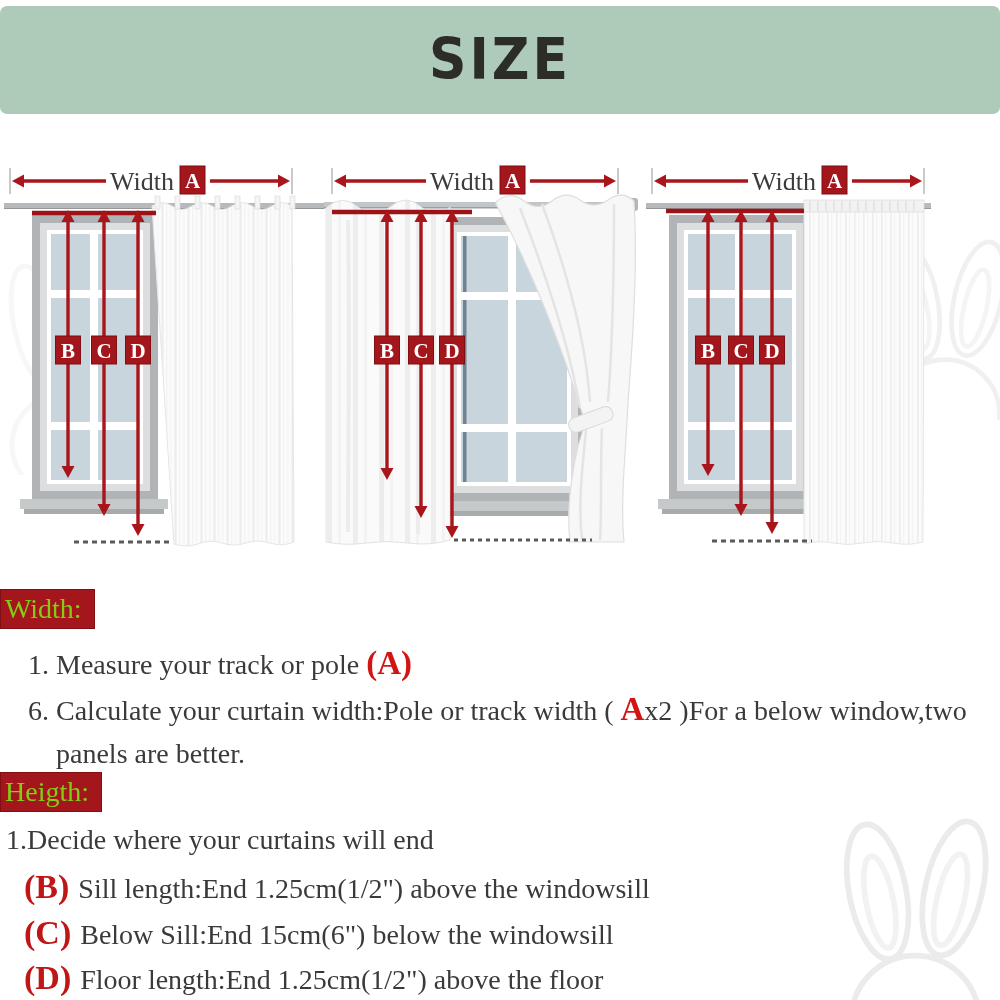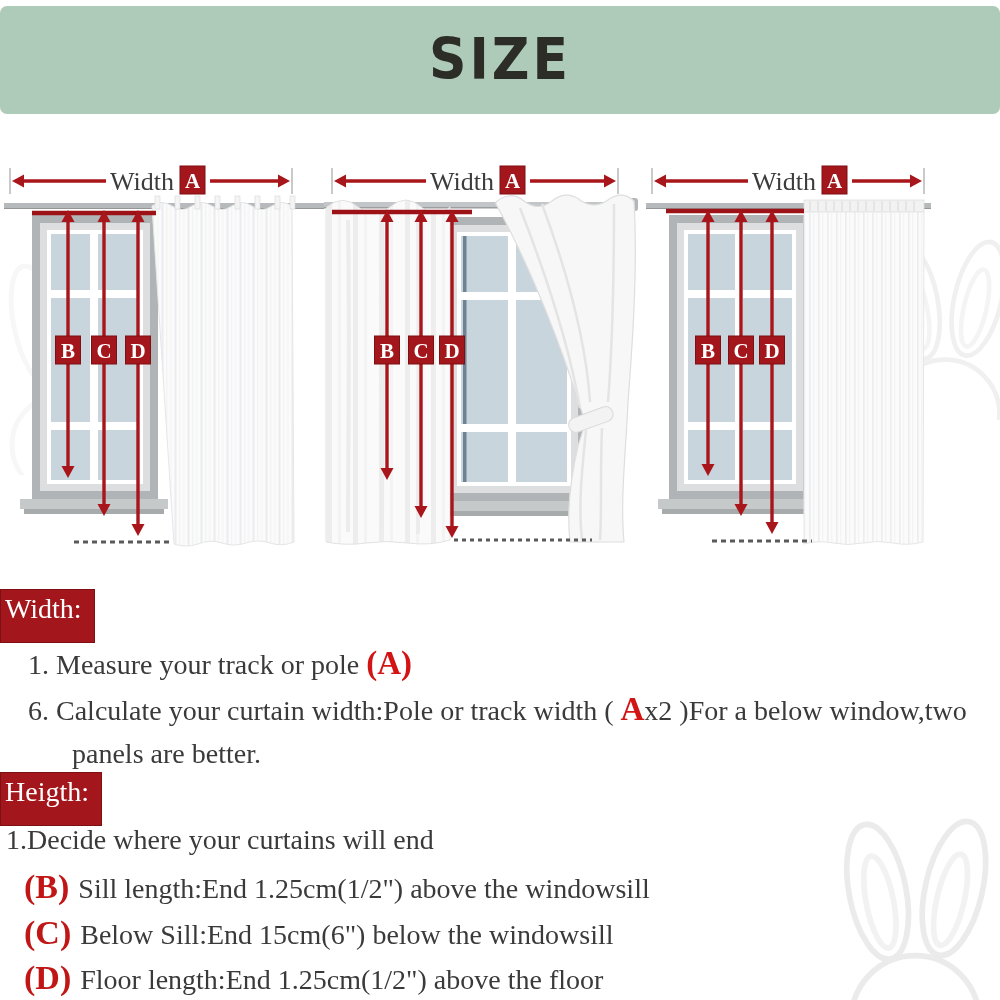--- a/index.html
+++ b/index.html
@@ -26,22 +26,22 @@
   .arrow-line{stroke:#a8151a;stroke-width:3.4;}
   .arrow-fill{fill:#a8151a;}
   .tick{stroke:#c9c9c9;stroke-width:2;}
   .wlabel{fill:#3c3c3c;font-size:26px;}
   .boxletter{fill:#ffffff;font-size:21px;font-weight:bold;}
   .redbox{fill:#a3161b;stroke:#7e0f13;stroke-width:1;}
   
   .bunny{position:absolute;z-index:0;}
   
   .chip{
-    position:absolute;left:0;display:inline-block;background:#a3161b;color:#ffffff;
-    font-size:28px;line-height:37px;padding:0 12px 15px 4px;border:1px solid #7e0f13;
+    position:absolute;left:0;display:inline-block;background:#a3161b;color:#84cc16;
+    font-size:28px;line-height:37px;padding:0 12px 1px 4px;border:1px solid #7e0f13;
     z-index:2;
   }
   .bodyline{position:absolute;font-size:28px;line-height:42px;white-space:nowrap;z-index:2;}
   .accent{color:#d31414;font-weight:bold;font-size:33px;}
   .tag{color:#c01616;font-weight:bold;font-size:34px;margin-right:9px;}
 </style>
 </head>
 <body>
 
 <div class="banner">
@@ -310,21 +310,21 @@
 
 <div class="chip" style="top:589px">Width:</div>
 
 <div class="bodyline" style="top:642px;left:28px">
   <span>1. Measure your track or pole </span><span class="accent">(A)</span>
 </div>
 
 <div class="bodyline" style="top:688px;left:28px">
   <span>6. Calculate your curtain width:Pole or track width ( </span><span class="accent">A</span><span>x2 )For a below window,two</span>
 </div>
-<div class="bodyline" style="top:733px;left:72px">panels are better.</div>
+<div class="bodyline" style="top:733px;left:56px">panels are better.</div>
 
 <div class="chip" style="top:772px">Heigth:</div>
 
 <div class="bodyline" style="top:819px;left:6px">1.Decide where your curtains will end</div>
 
 <div class="bodyline" style="top:866px;left:24px">
   <span class="tag">(B)</span><span>Sill length:End 1.25cm(1/2") above the windowsill</span>
 </div>
 <div class="bodyline" style="top:912px;left:24px">
   <span class="tag">(C)</span><span>Below Sill:End 15cm(6") below the windowsill</span>

